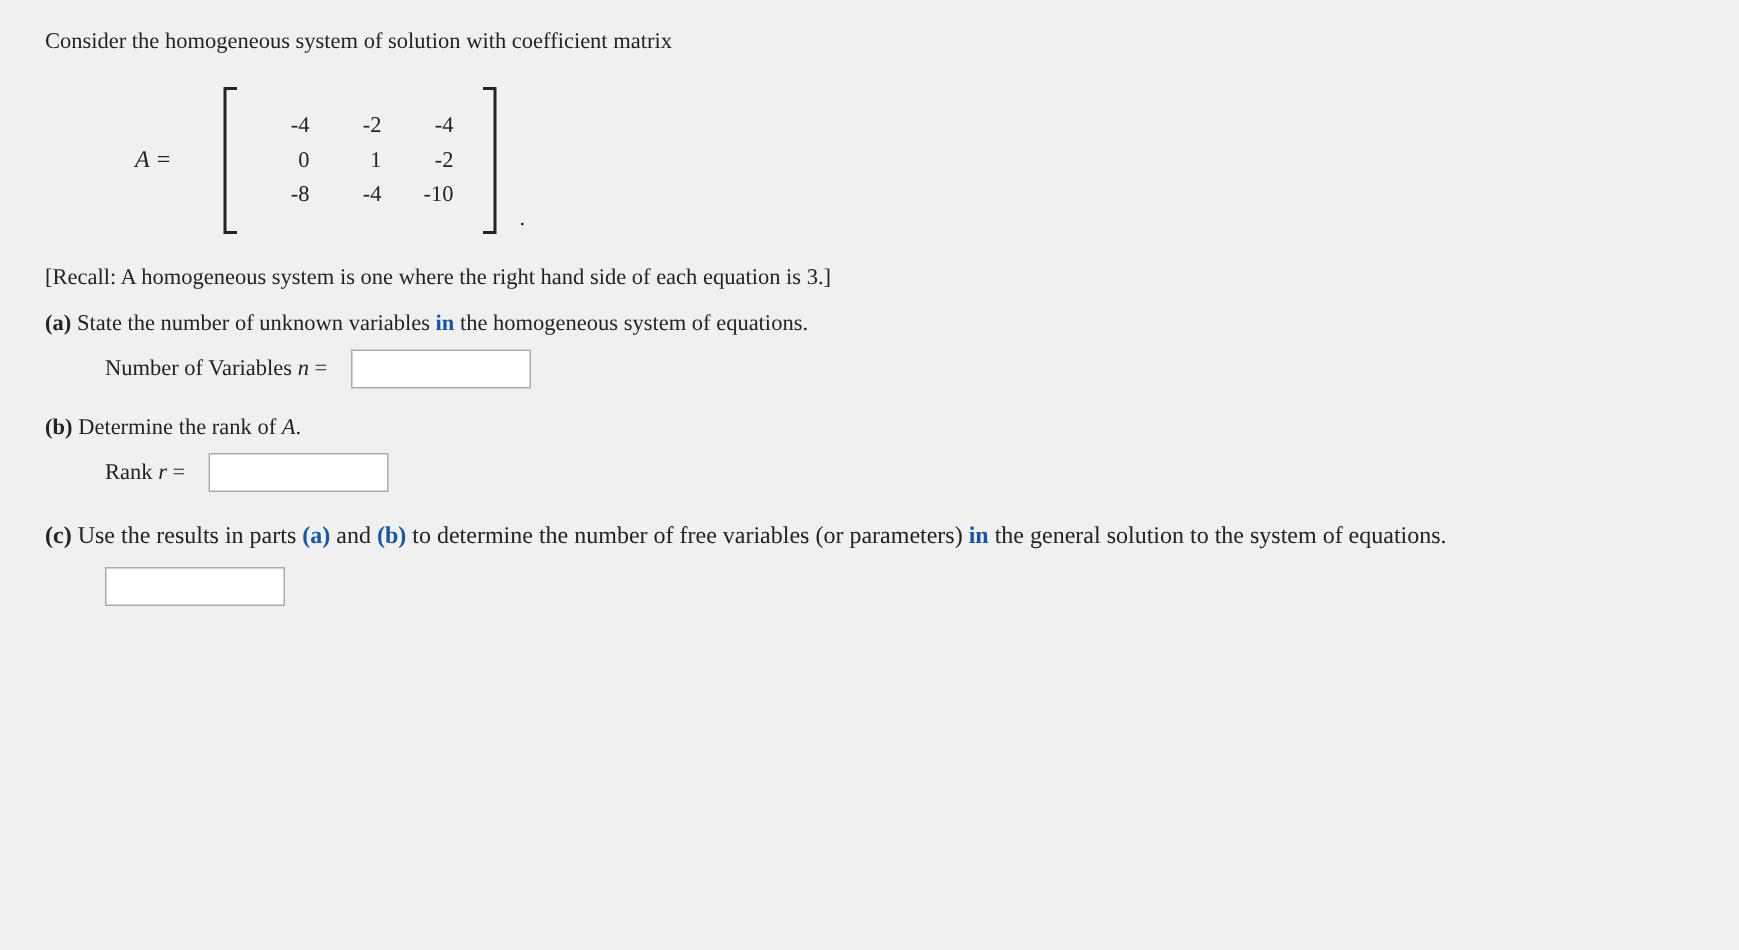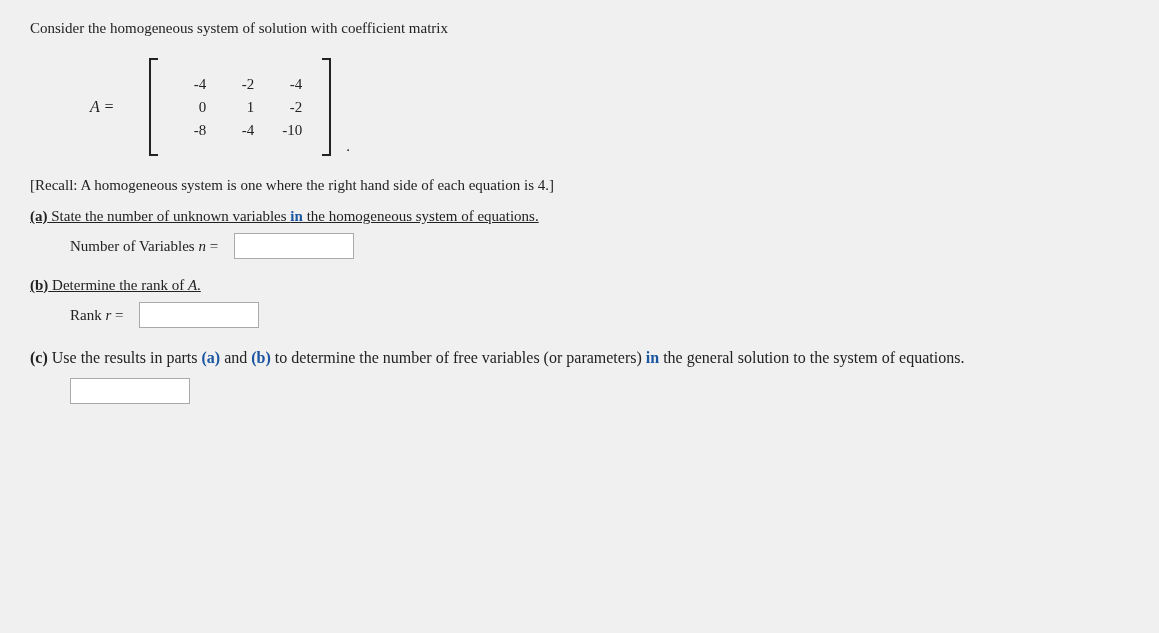--- a/index.html
+++ b/index.html
@@ -118,21 +118,20 @@
 
     .part-c-text {
       font-size: 16px;
       color: #222;
       margin-bottom: 4px;
       line-height: 1.5;
     }
 
     .section-gap {
       margin-bottom: 6px;
-      text-decoration: underline;
     }
   </style>
 </head>
 <body>
 
 <p class="intro-text">Consider the homogeneous system of solution with coefficient matrix</p>
 
 <div class="matrix-section">
   <span class="matrix-label">A =</span>
 
@@ -161,21 +160,21 @@
     </div>
 
     <svg width="18" height="100" viewBox="0 0 18 100">
       <path d="M4,2 L12,2 L12,98 L4,98" fill="none" stroke="#222" stroke-width="2"></path>
     </svg>
   </div>
 
   <span class="period">.</span>
 </div>
 
-<p class="recall-text">[Recall: A homogeneous system is one where the right hand side of each equation is 4.]</p>
+<p class="recall-text">[Recall: A homogeneous system is one where the right hand side of each equation is 3.]</p>
 
 <p class="part-label section-gap">
   <span>
     <strong>(a)</strong> State the number of unknown variables 
     <span class="highlight-blue">in</span> the homogeneous system of equations.
   </span>
 </p>
 <div class="input-row">
   <span>Number of Variables&nbsp;<span class="italic">n</span>&nbsp;=</span>
   <input type="text" style="">

